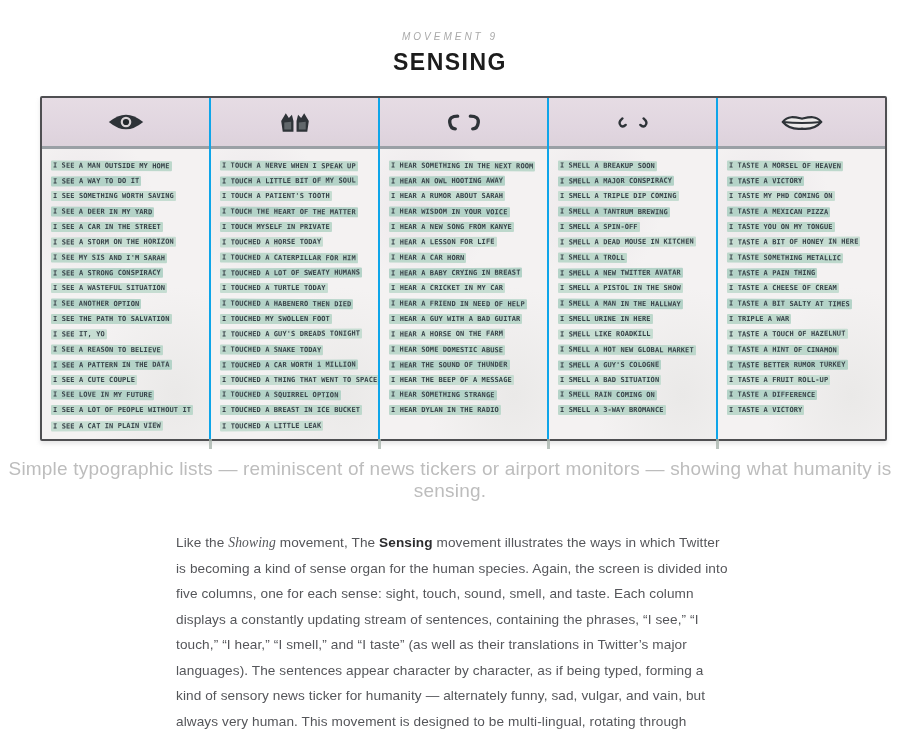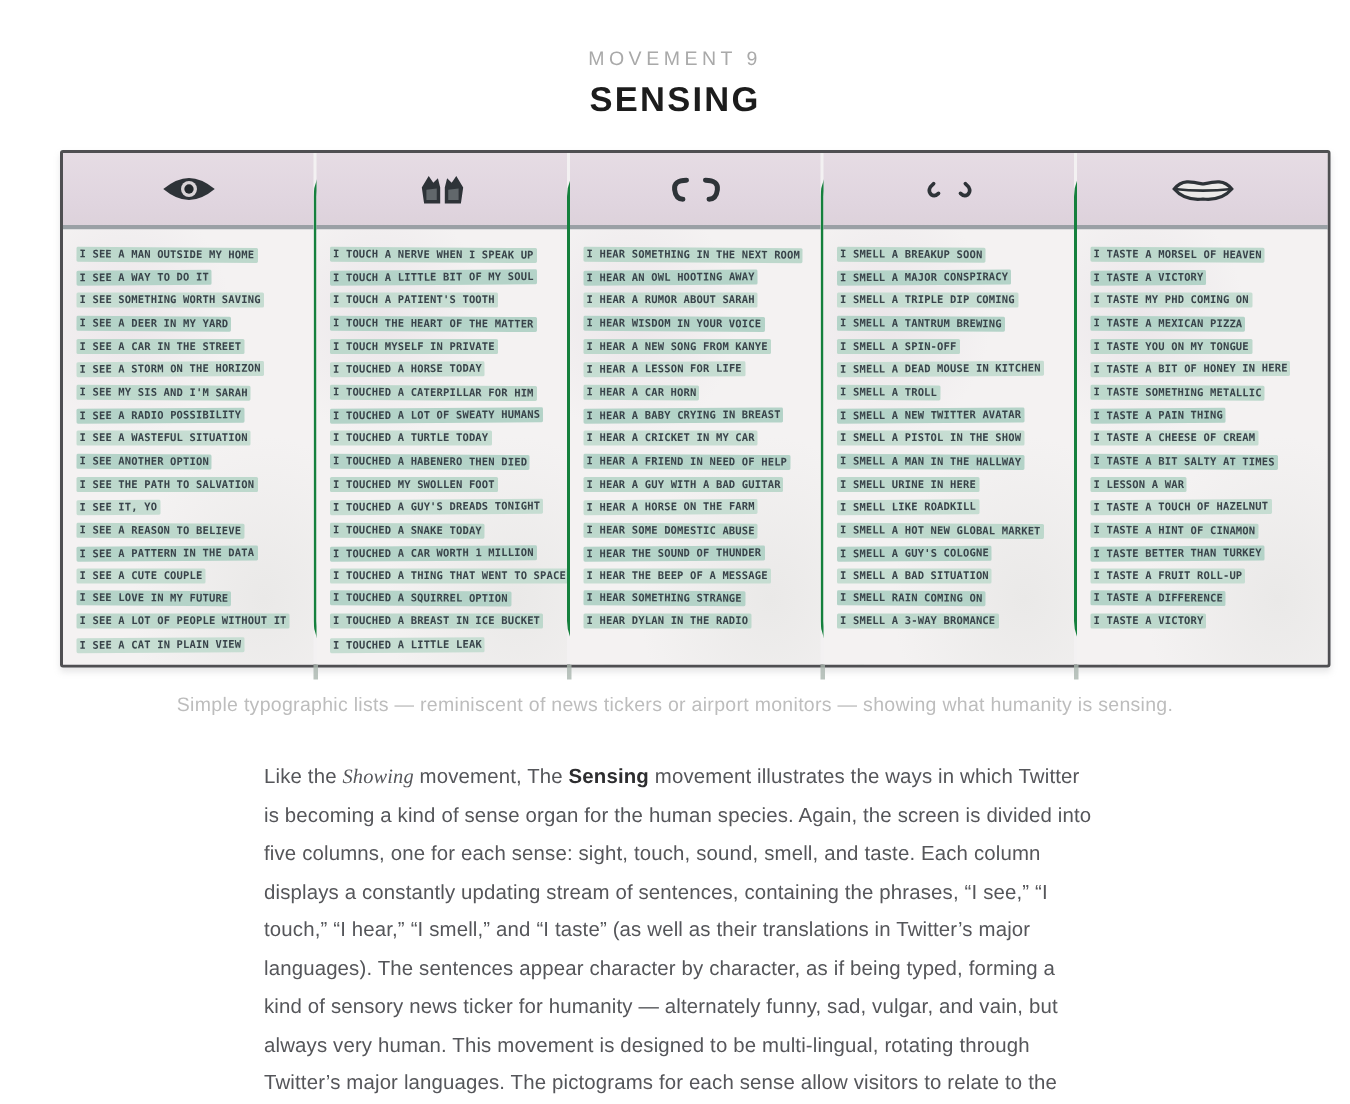--- a/index.html
+++ b/index.html
@@ -1,31 +1,31 @@
 <!DOCTYPE html>
 <html><head>
 <meta charset="utf-8">
 <style>
   html,body{margin:0;padding:0;background:#ffffff;}
   body{width:900px;height:736px;font-family:"Liberation Sans",sans-serif;overflow:hidden;}
 
   
   .page-header{text-align:center;padding-top:31px;}
-  .kicker{font-size:13px;letter-spacing:3px;color:#a9a9a9;font-weight:500;}
+  .kicker{font-size:10px;letter-spacing:3px;color:#a9a9a9;font-weight:500;font-style:italic;}
   .title{margin:7px 0 0 0;font-size:23px;font-weight:800;letter-spacing:1.5px;color:#1c1c1c;}
 
   
   .illustration{
     position:relative;margin:20px auto 0 40px;width:843px;height:341px;
     border:2px solid #4f4f52;border-radius:2px;display:flex;
     background:#f3f1f2;
     box-shadow:0 3px 4px rgba(160,160,165,.25);
   }
   .sense-column{flex:1 1 0;display:flex;flex-direction:column;min-width:0;position:relative;}
-  .sense-column + .sense-column{border-left:2px solid #15803d;border-radius:29px;}
+  .sense-column + .sense-column{border-left:2px solid #0ea5e9;}
   
   .sense-column + .sense-column::after{
     content:"";position:absolute;left:-2px;bottom:-10px;width:3px;height:10px;
     background:#a9b5ae;opacity:.8;
   }
   .col-head{
     height:48px;flex:0 0 48px;display:flex;align-items:center;justify-content:center;
     background:linear-gradient(180deg,#e6dce4 0%,#e0d5df 70%,#ddd2db 100%);
     border-bottom:3px solid #9aa0a5;
   }
@@ -45,21 +45,21 @@
   }
   .sense-line .hl{background:#bdd8cc;padding:1px 2px;border-radius:1px;}
   .sense-line:nth-child(2n) .hl{background:#b4d3c8;}
   .sense-line:nth-child(3n) .hl{background:#c6ddd2;}
   .sense-line:nth-child(2n){transform:rotate(-.4deg);}
   .sense-line:nth-child(3n+1){transform:rotate(.35deg);}
   .icon{display:block;}
 
   
   .caption{
-    margin-top:17px;text-align:center;font-size:13px;color:#bdbdbd;letter-spacing:.2px;
+    margin-top:17px;text-align:center;font-size:19px;color:#bdbdbd;letter-spacing:.2px;
   }
 
   
   .body-text{
     margin:28px 0 0 176px;width:556px;
     font-size:13.6px;line-height:25.5px;color:#55565a;letter-spacing:.1px;
   }
   .seg-italic{font-style:italic;font-family:Liberation Serif, serif;}
   .seg-bold{font-weight:bold;color:#2d2d2f;}
 </style>
@@ -97,21 +97,21 @@
         <div class="sense-line">
           <span class="hl">I SEE A CAR IN THE STREET</span>
         </div>
         <div class="sense-line">
           <span class="hl">I SEE A STORM ON THE HORIZON</span>
         </div>
         <div class="sense-line">
           <span class="hl">I SEE MY SIS AND I'M SARAH</span>
         </div>
         <div class="sense-line">
-          <span class="hl">I SEE A RADIO POSSIBILITY</span>
+          <span class="hl">I SEE A STRONG CONSPIRACY</span>
         </div>
         <div class="sense-line">
           <span class="hl">I SEE A WASTEFUL SITUATION</span>
         </div>
         <div class="sense-line">
           <span class="hl">I SEE ANOTHER OPTION</span>
         </div>
         <div class="sense-line">
           <span class="hl">I SEE THE PATH TO SALVATION</span>
         </div>
@@ -362,30 +362,30 @@
         <div class="sense-line">
           <span class="hl">I TASTE A PAIN THING</span>
         </div>
         <div class="sense-line">
           <span class="hl">I TASTE A CHEESE OF CREAM</span>
         </div>
         <div class="sense-line">
           <span class="hl">I TASTE A BIT SALTY AT TIMES</span>
         </div>
         <div class="sense-line">
-          <span class="hl">I LESSON A WAR</span>
+          <span class="hl">I TRIPLE A WAR</span>
         </div>
         <div class="sense-line">
           <span class="hl">I TASTE A TOUCH OF HAZELNUT</span>
         </div>
         <div class="sense-line">
           <span class="hl">I TASTE A HINT OF CINAMON</span>
         </div>
         <div class="sense-line">
-          <span class="hl">I TASTE BETTER THAN TURKEY</span>
+          <span class="hl">I TASTE BETTER RUMOR TURKEY</span>
         </div>
         <div class="sense-line">
           <span class="hl">I TASTE A FRUIT ROLL-UP</span>
         </div>
         <div class="sense-line">
           <span class="hl">I TASTE A DIFFERENCE</span>
         </div>
         <div class="sense-line">
           <span class="hl">I TASTE A VICTORY</span>
         </div>

